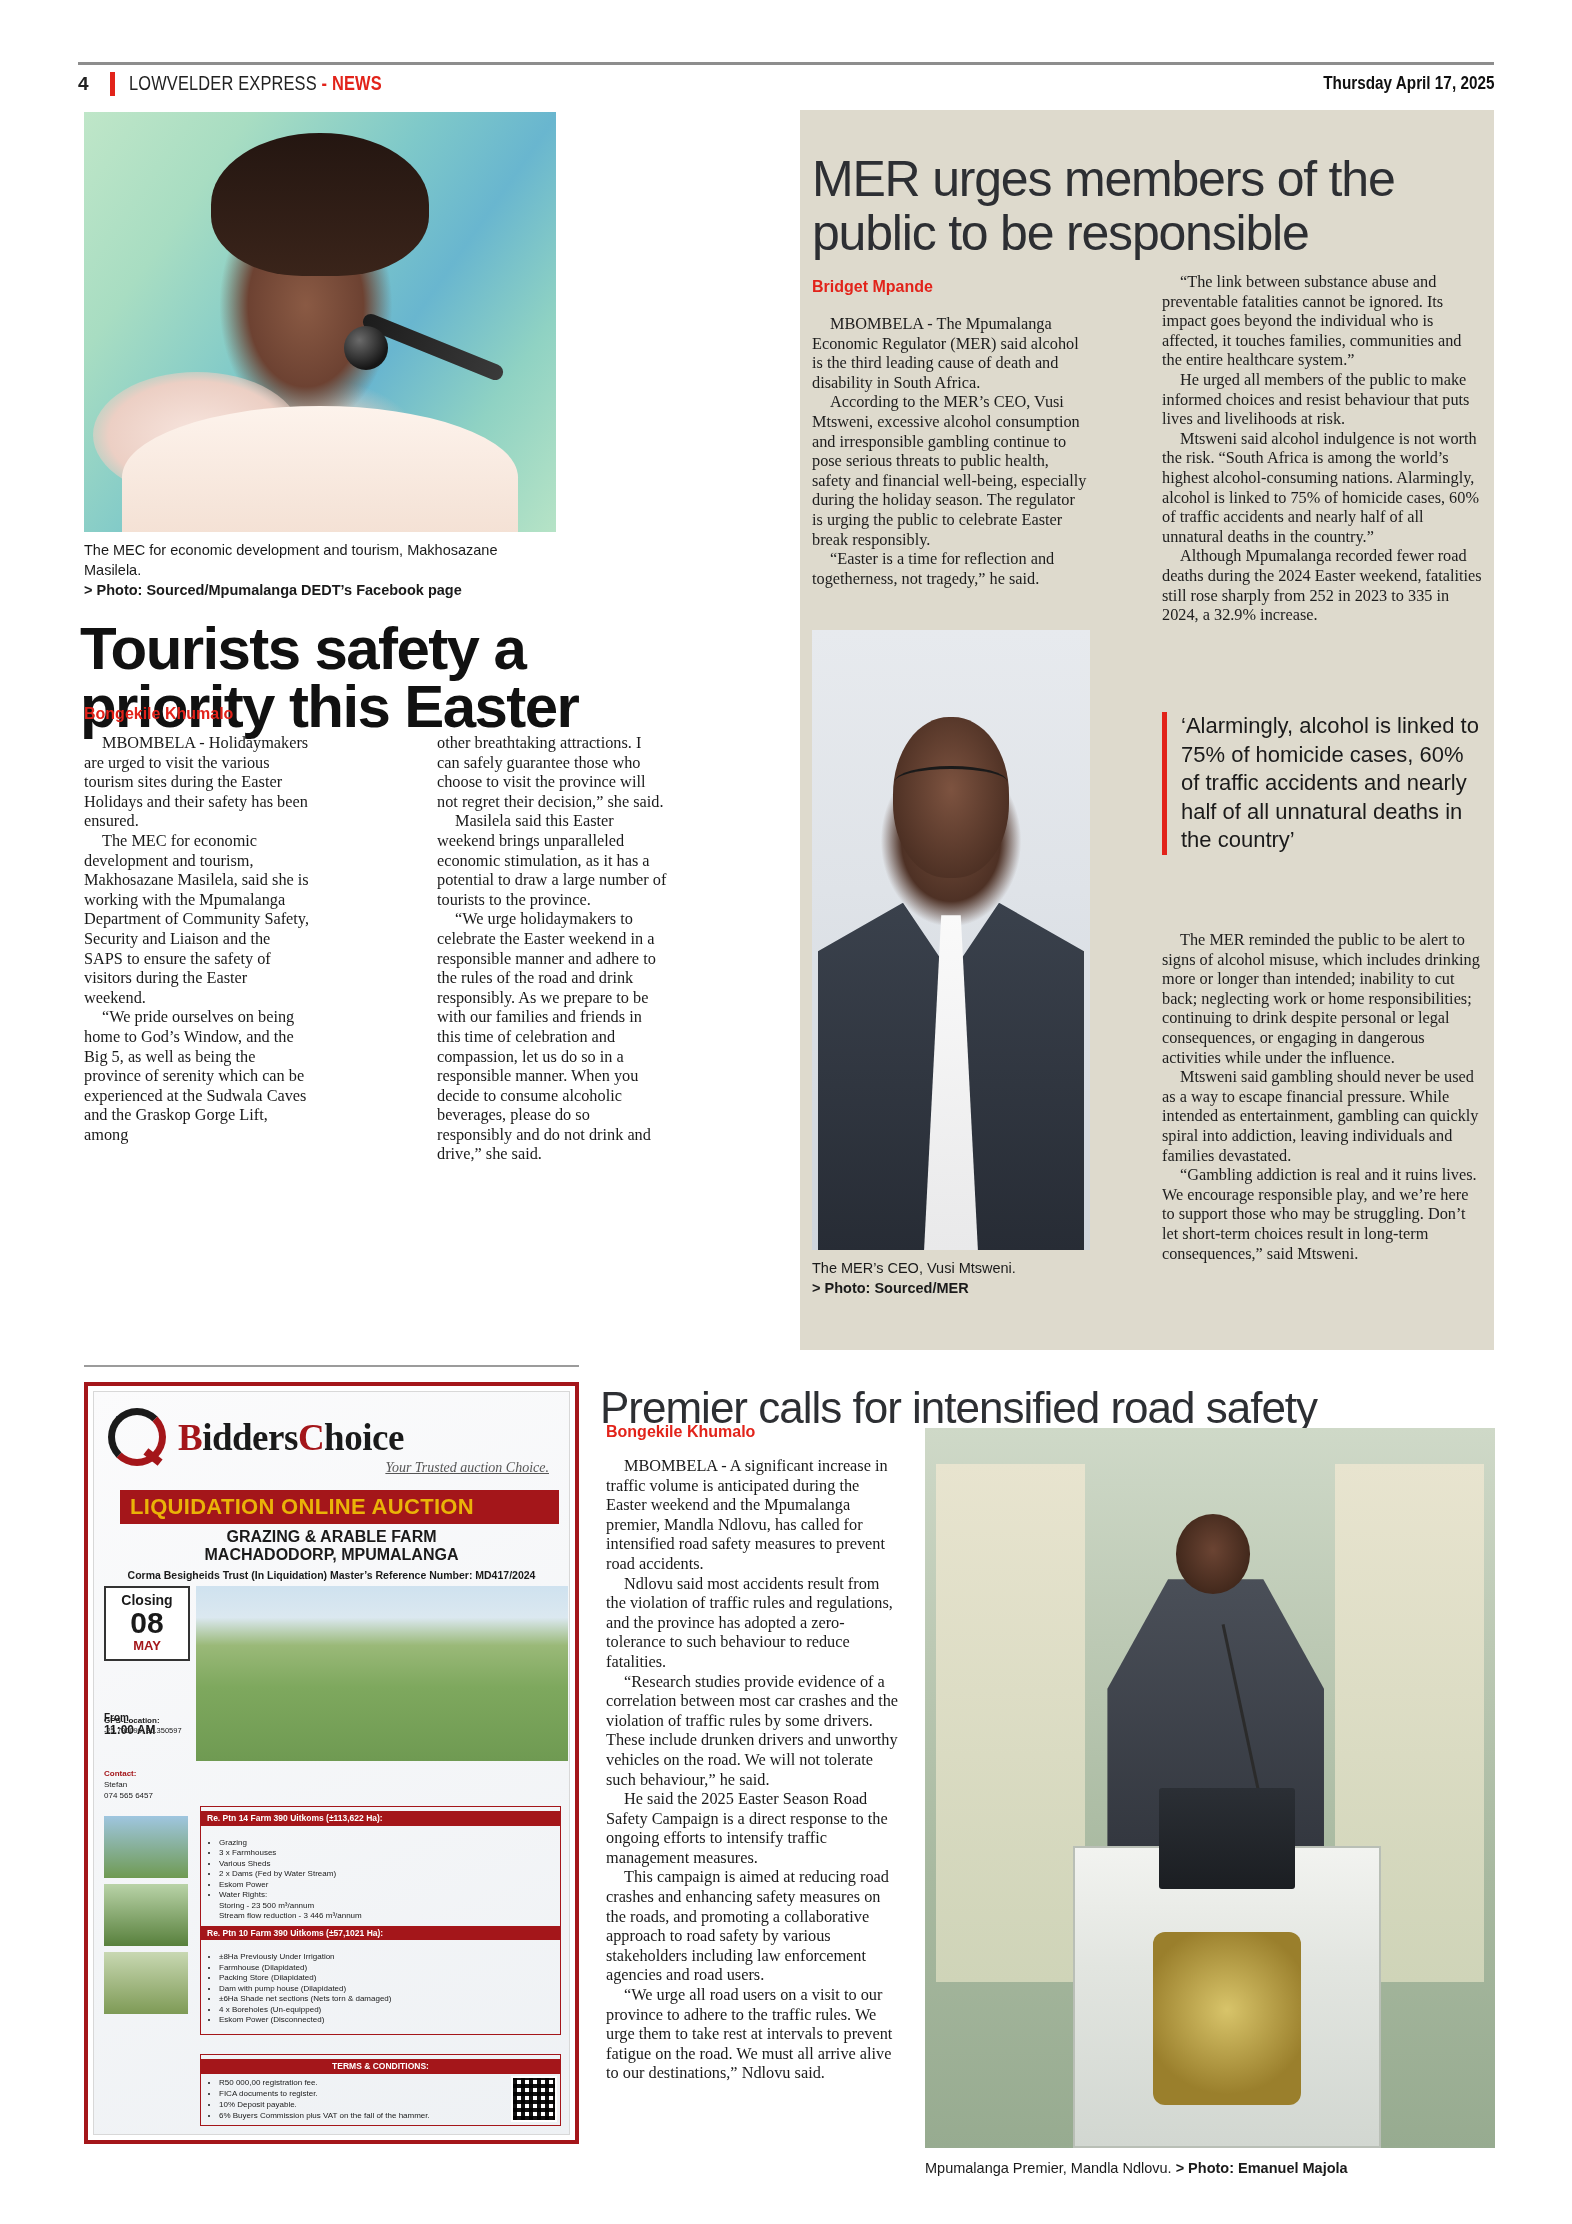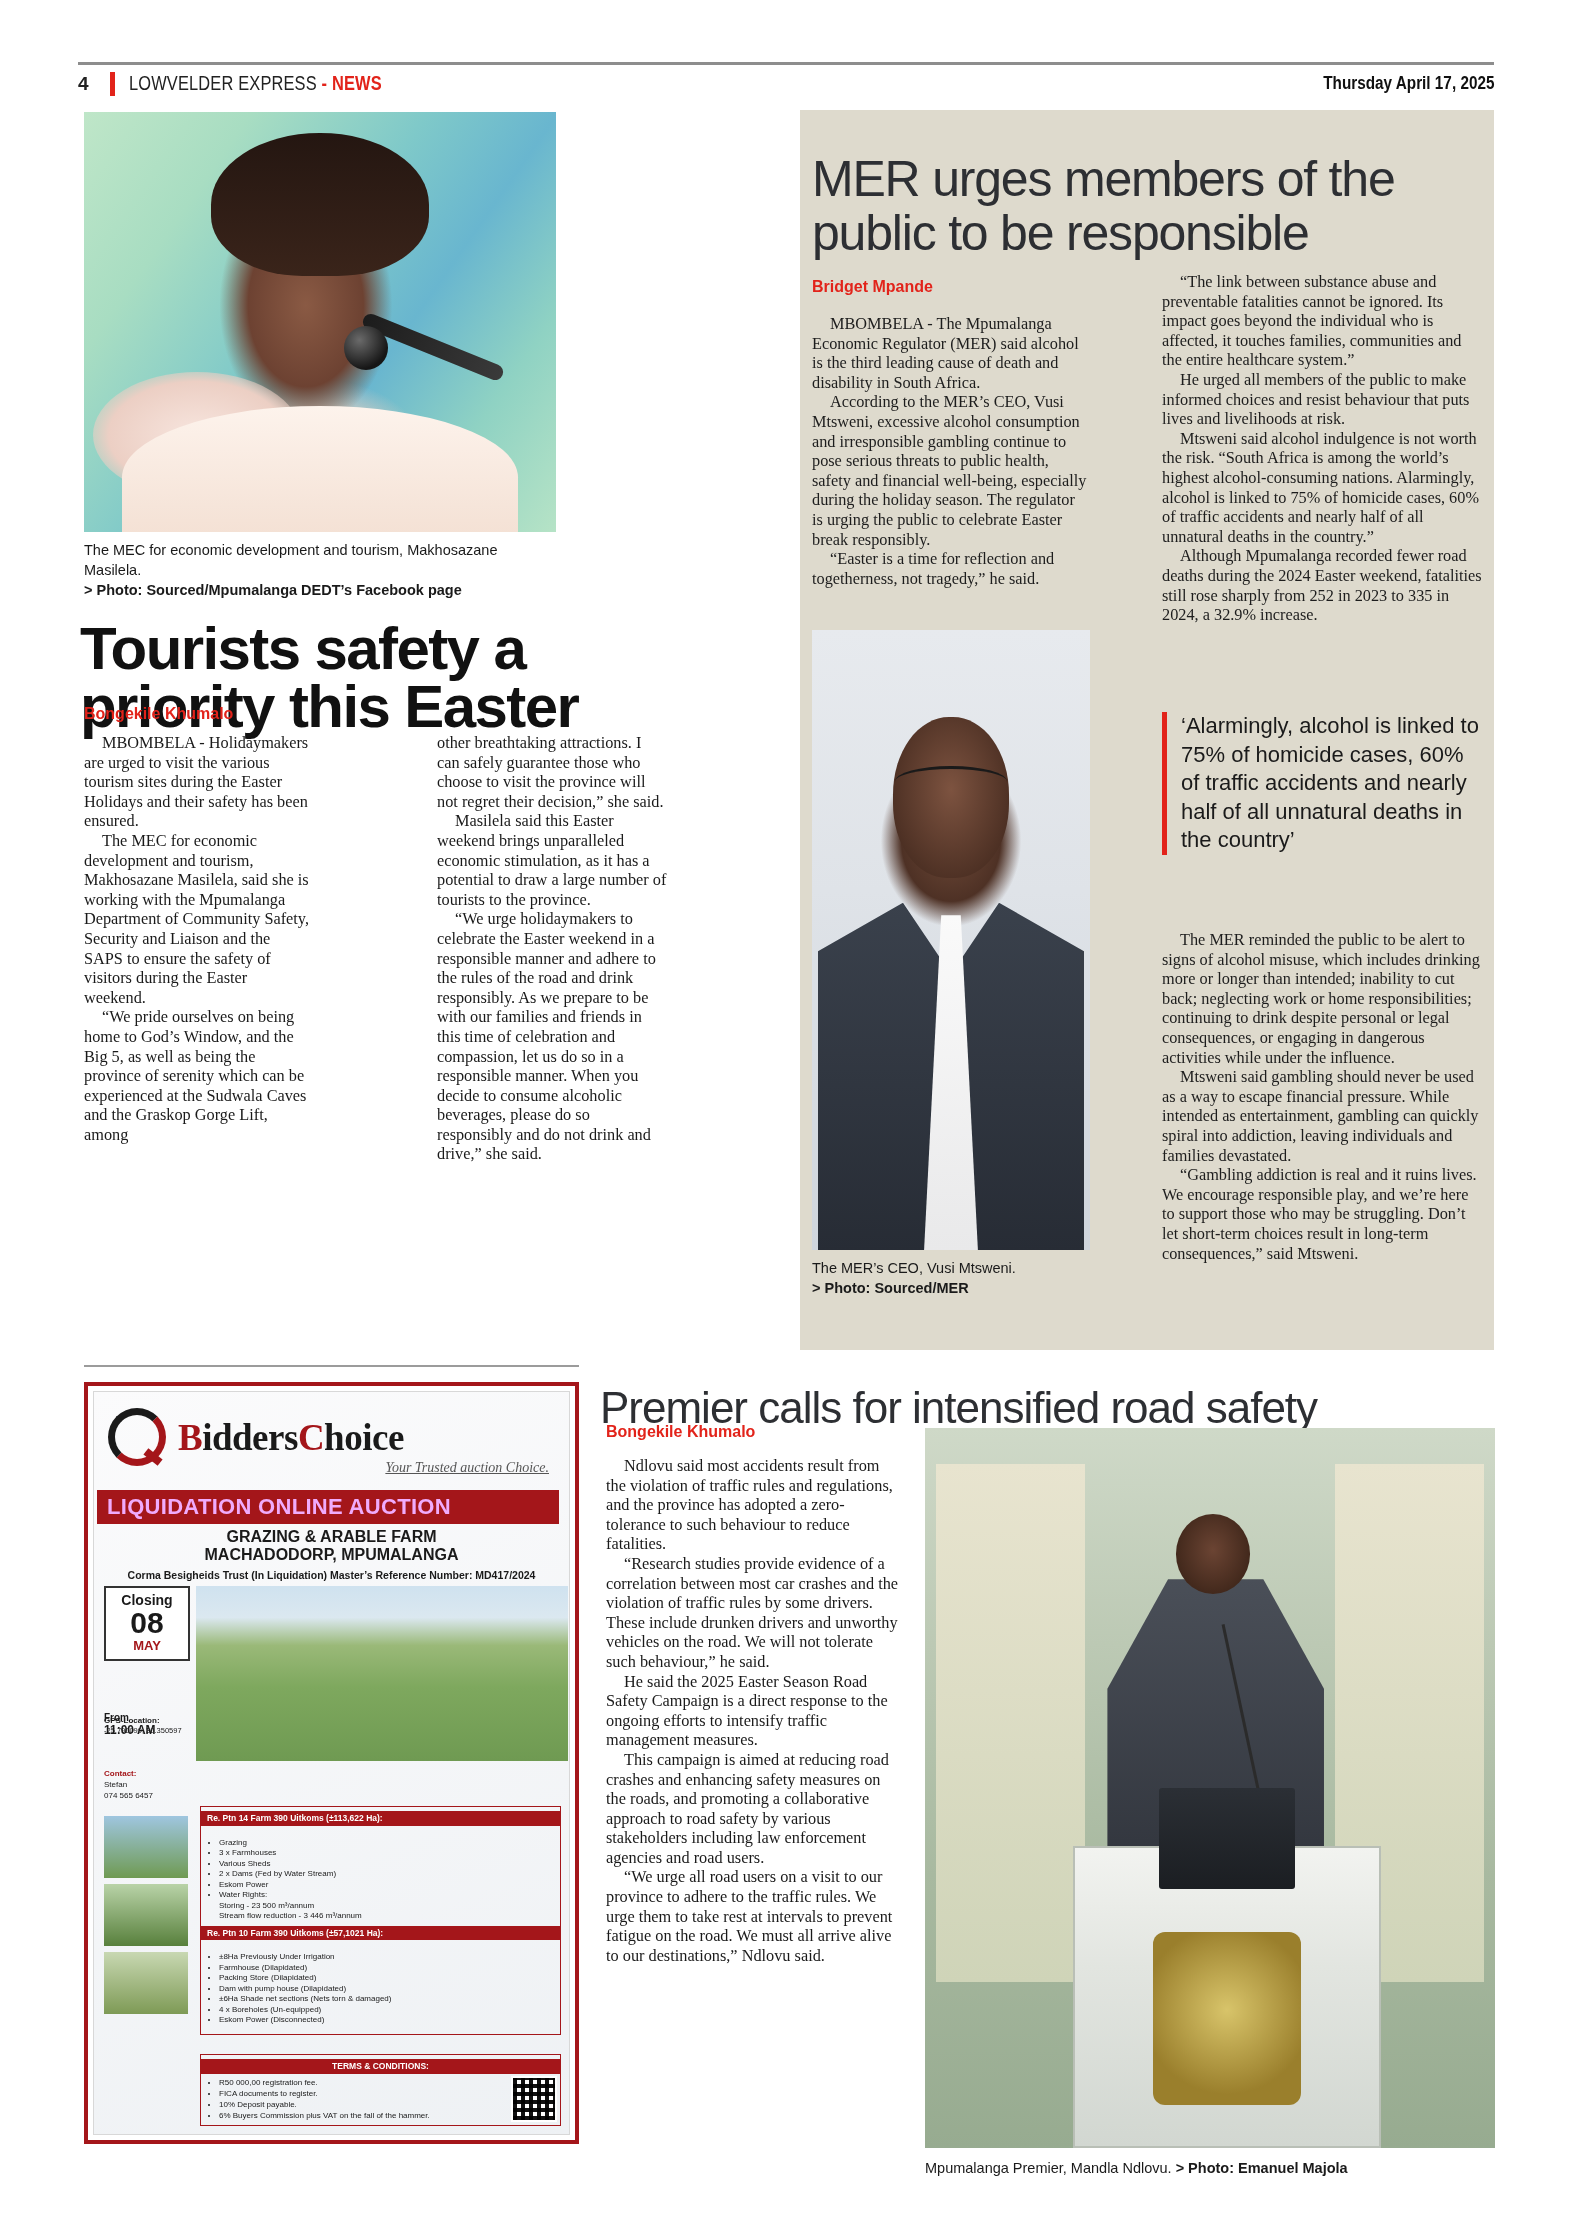--- a/index.html
+++ b/index.html
@@ -247,22 +247,22 @@
     font-family:"Liberation Serif", serif; font-weight:bold;
     font-size:37px; letter-spacing:-.5px; color:#1a1a1a; white-space:nowrap;
   }
   .ad-brand .b-red { color:#a4161a; }
   .ad-tag {
     position:absolute; right:26px; top:74px;
     font-family:"Liberation Serif", serif; font-style:italic;
     font-size:14px; color:#555;text-decoration:underline;
   }
   .ad-banner {
-    position:absolute; left:9px; right:16px; top:104px; height:34px;
-    background:#a4161a; color:#f0abfc;
+    position:absolute; left:32px; right:16px; top:104px; height:34px;
+    background:#a4161a; color:#eab308;
     font-family:"Liberation Sans", sans-serif; font-weight:bold;
     font-size:22px; letter-spacing:.3px;
     display:flex; align-items:center; padding-left:10px;
   }
   .ad-sub1, .ad-sub2 {
     position:absolute; left:16px; right:16px; text-align:center;
     font-family:"Liberation Sans", sans-serif; font-weight:bold; color:#1a1a1a;
   }
   .ad-sub1 { top:142px; font-size:16px; }
   .ad-sub2 { top:160px; font-size:16px; }
@@ -409,20 +409,21 @@
 
 <div class="cap-block cap-mtsweni">
   <div class="cap-line">The MER’s CEO, Vusi Mtsweni.</div>
   <div class="cap-line cap-credit">&gt; Photo: Sourced/MER</div>
 </div>
 
 <h1 class="premier-head">Premier calls for intensified road safety</h1>
 <div class="byline-khumalo-2">Bongekile Khumalo</div>
 
 <div id="prem-col">
+  <p>MBOMBELA - A significant increase in traffic volume is anticipated during the Easter weekend and the Mpumalanga premier, Mandla Ndlovu, has called for intensified road safety measures to prevent road accidents.</p>
   <p>Ndlovu said most accidents result from the violation of traffic rules and regulations, and the province has adopted a zero-tolerance to such behaviour to reduce fatalities.</p>
   <p>“Research studies provide evidence of a correlation between most car crashes and the violation of traffic rules by some drivers. These include drunken drivers and unworthy vehicles on the road. We will not tolerate such behaviour,” he said.</p>
   <p>He said the 2025 Easter Season Road Safety Campaign is a direct response to the ongoing efforts to intensify traffic management measures.</p>
   <p>This campaign is aimed at reducing road crashes and enhancing safety measures on the roads, and promoting a collaborative approach to road safety by various stakeholders including law enforcement agencies and road users.</p>
   <p>“We urge all road users on a visit to our province to adhere to the traffic rules. We urge them to take rest at intervals to prevent fatigue on the road. We must all arrive alive to our destinations,” Ndlovu said.</p>
 </div>
 
 <div class="photo-ndlovu">
   <div class="crest-l"></div>
   <div class="crest-r"></div>

